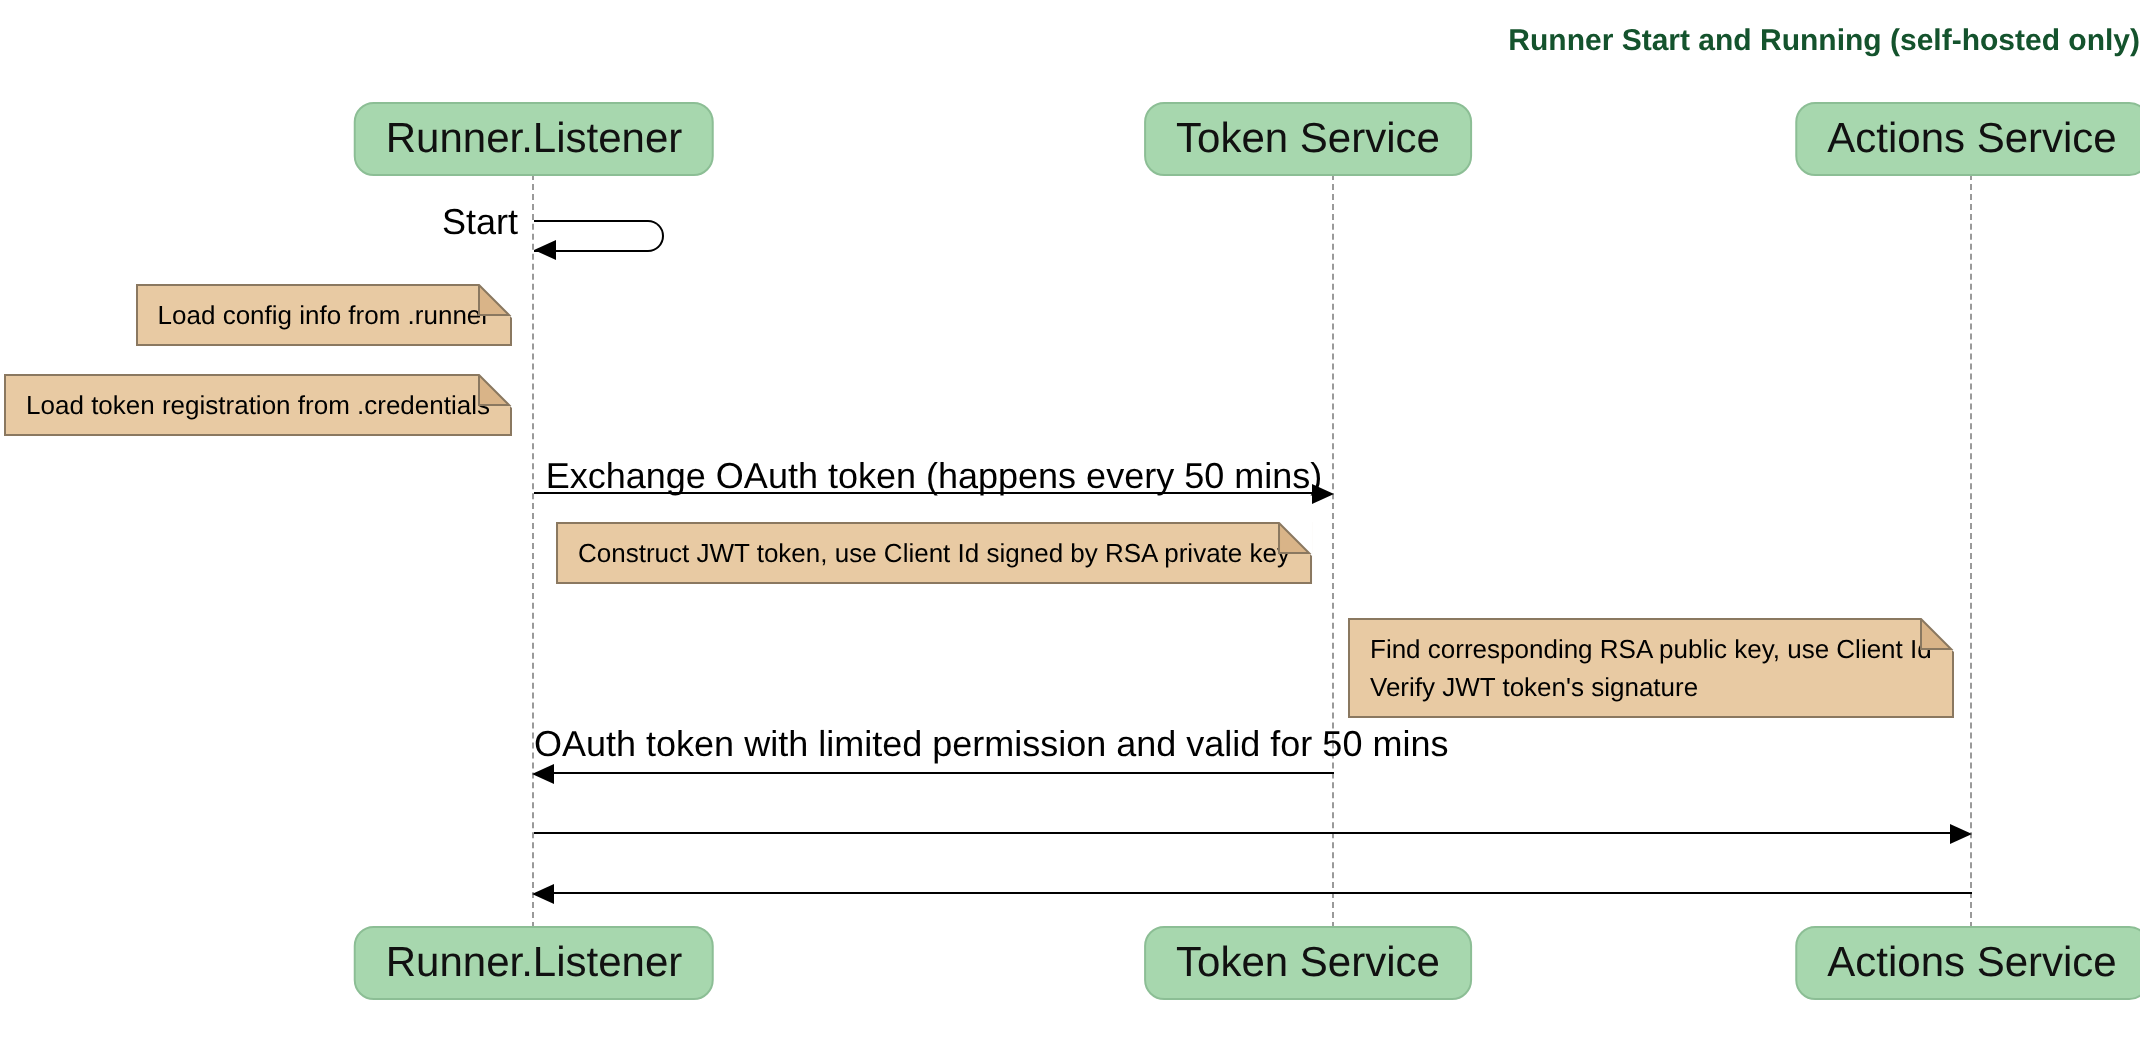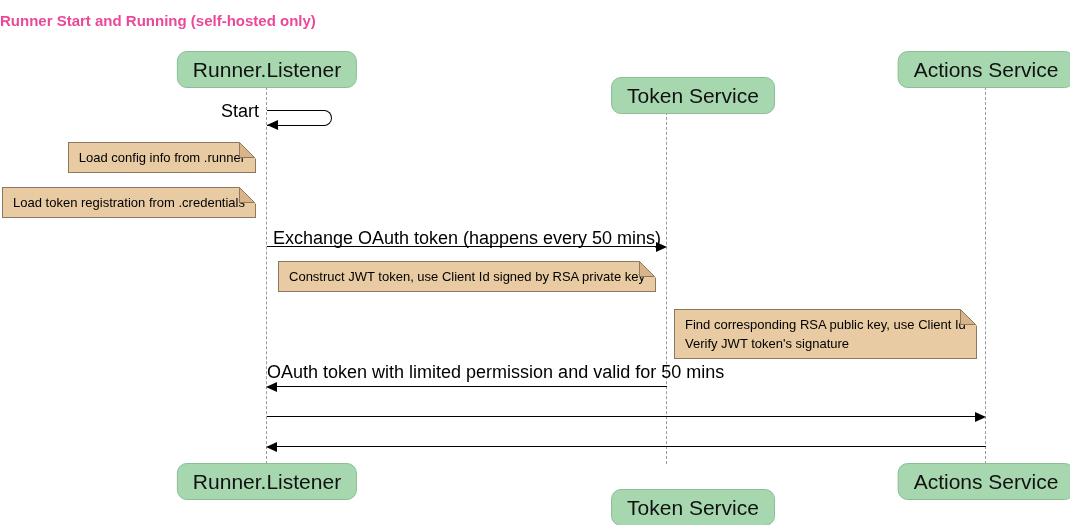--- a/index.html
+++ b/index.html
@@ -10,24 +10,24 @@
     position: relative;
     width: 1070px;
     height: 525px;
     background: #ffffff;
     overflow: hidden;
   }
 
   .title {
     position: absolute;
     left: 0; right: 0; top: 12px;
-    text-align: left;
+    text-align: right;
     font-size: 15px;
     font-weight: bold;
-    color: #ec4899;
+    color: #14532d;
   }
 
   .lifeline {
     position: absolute;
     top: 87px;
     height: 377px;
     width: 0;
     border-left: 1px dashed #9a9a9a;
   }
   .lf1 { left: 266px; }
@@ -42,21 +42,21 @@
     border-radius: 10px;
     padding: 8px 15px;
     font-size: 21px;
     line-height: 19px;
     color: #111;
     white-space: nowrap;
   }
   .pbox.top { top: 51px; }
   .pbox.bot { top: 463px; }
   .px1 { left: 267px; }
-  .px2 { left: 693px; margin-top: 26px; }
+  .px2 { left: 654px; }
   .px3 { left: 986px; text-align: right; }
 
   .msg-label {
     position: absolute;
     font-size: 18px;
     line-height: 16px;
     color: #000;
     text-align: center;
     white-space: nowrap;
   }

